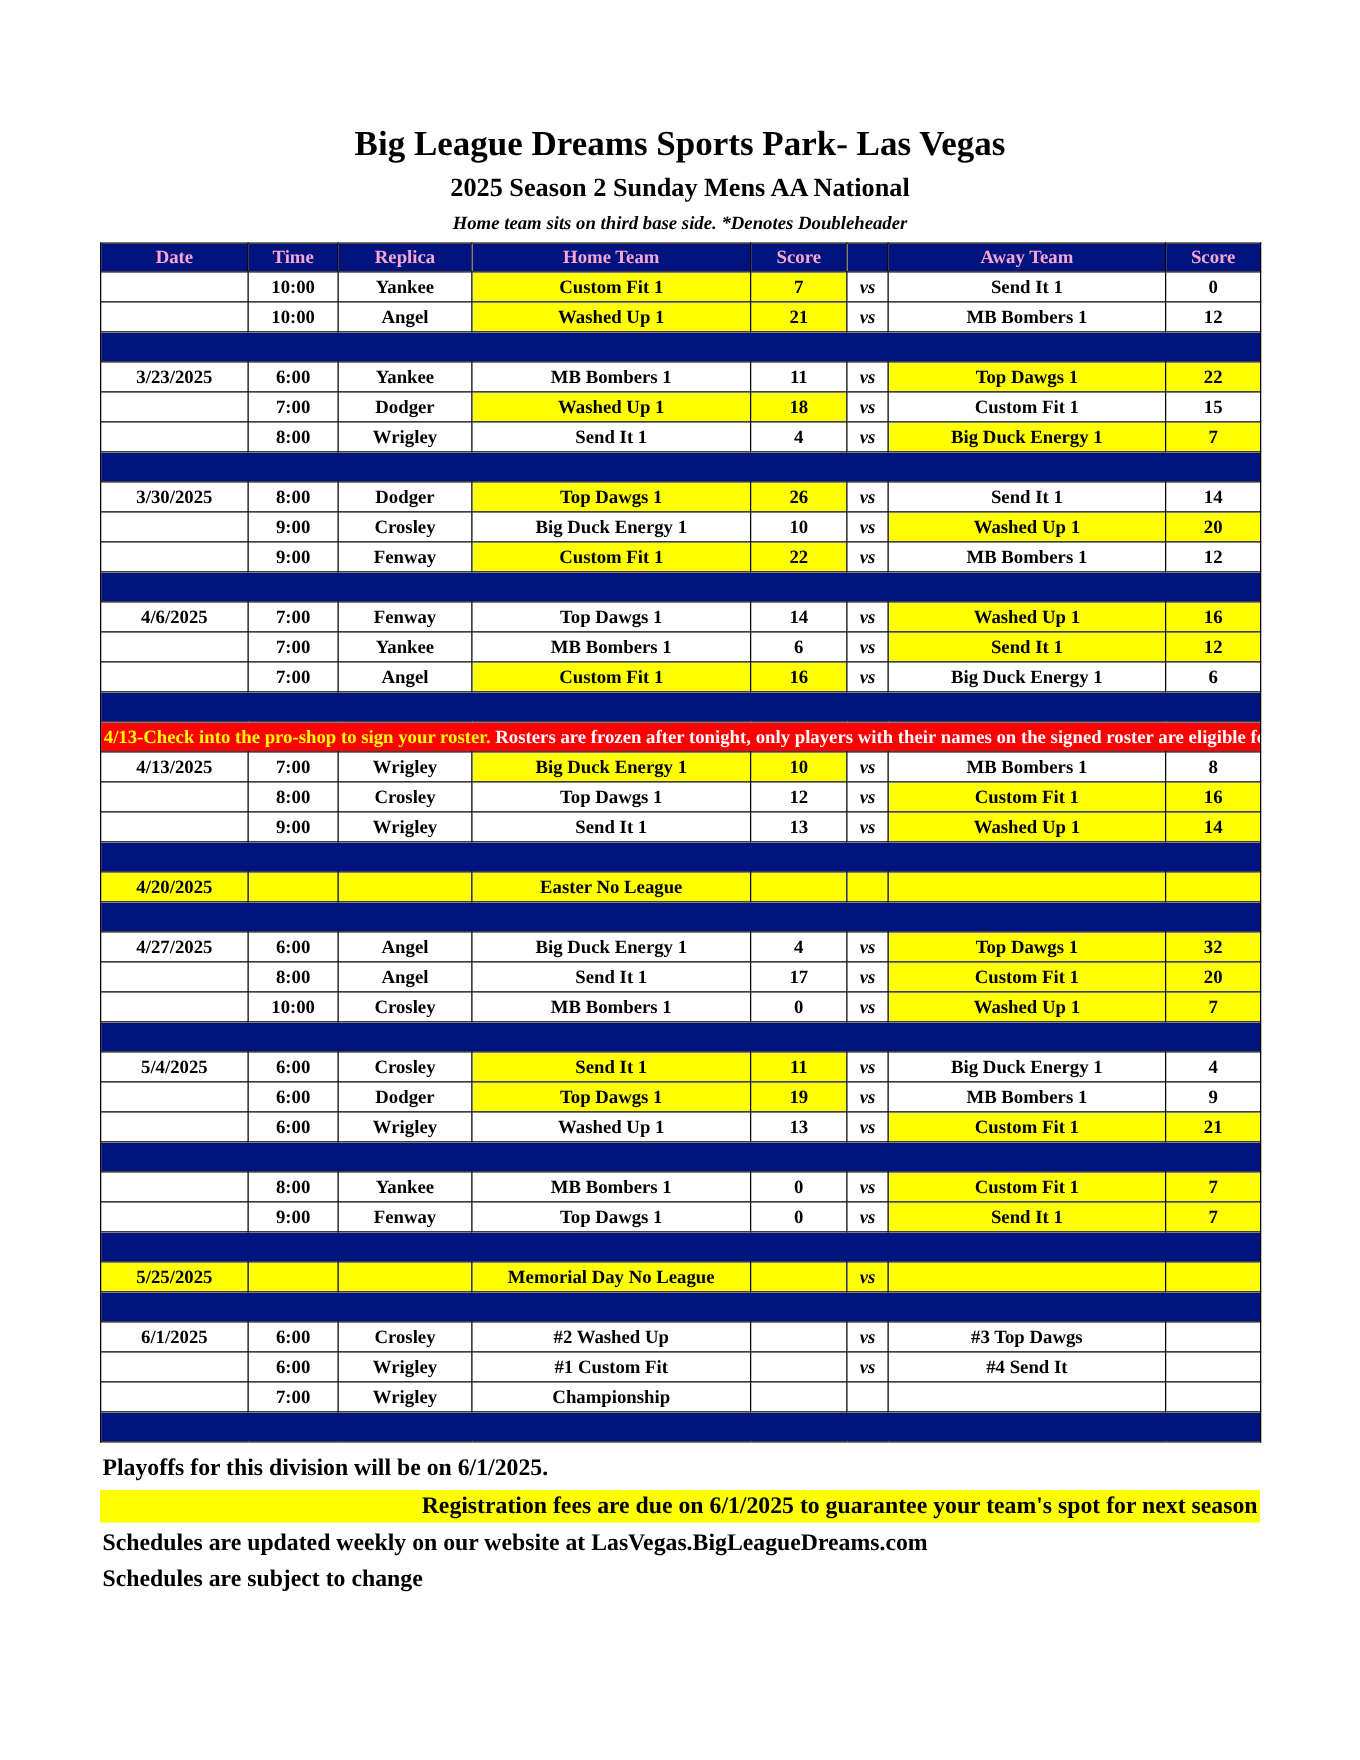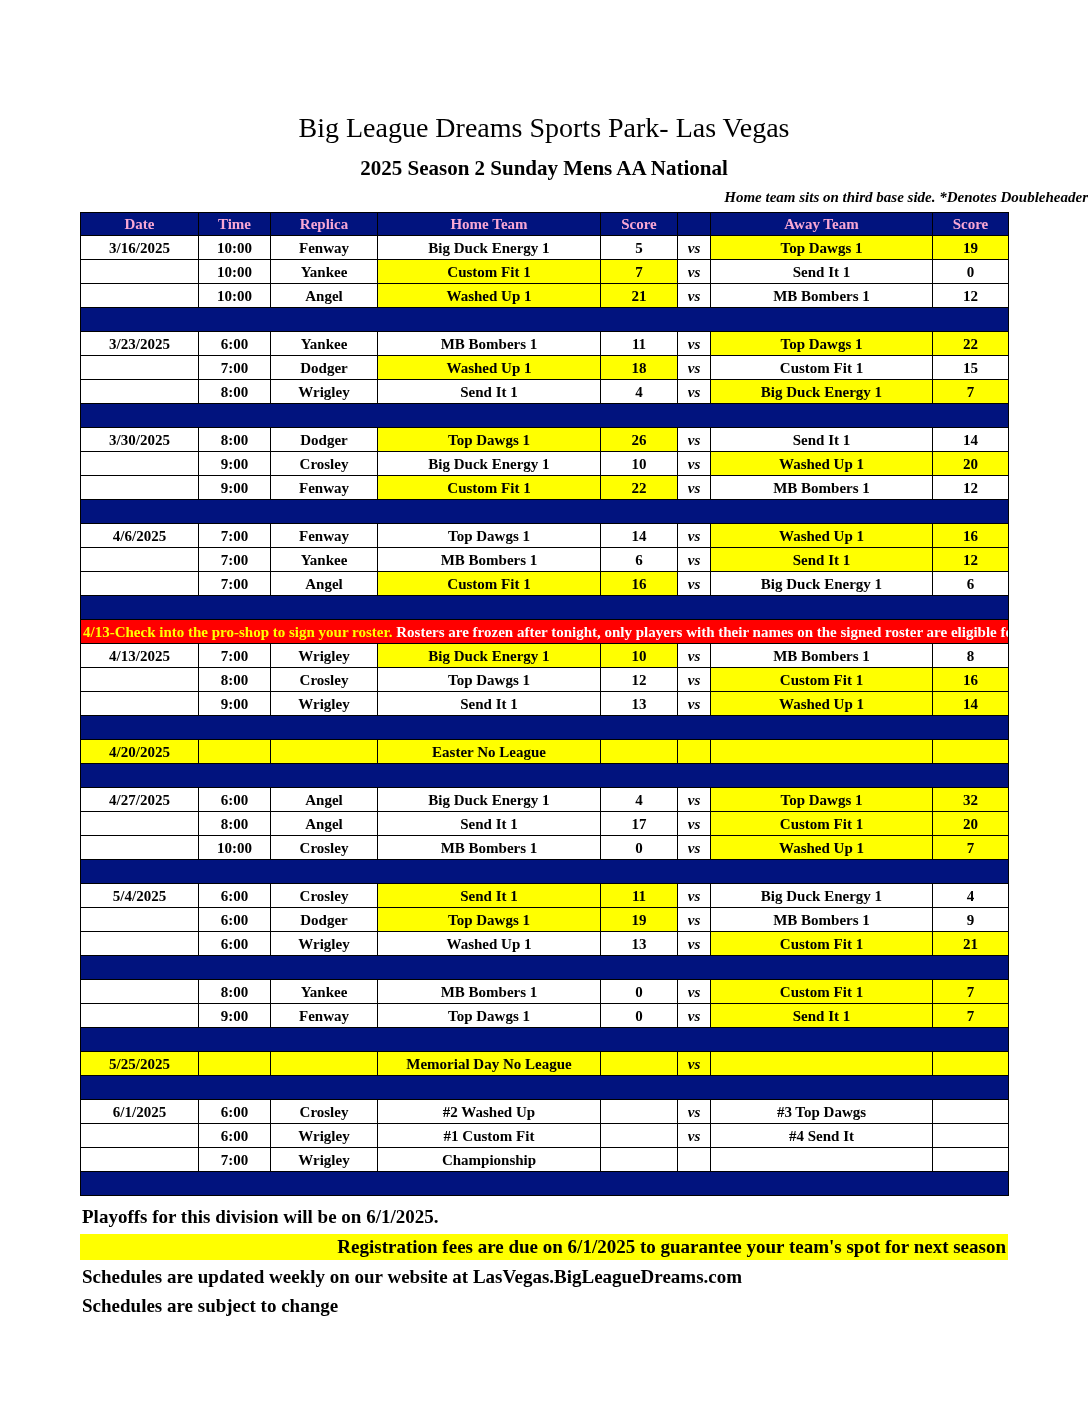--- a/index.html
+++ b/index.html
@@ -9,28 +9,28 @@
     --ink:#000000;
   }
   html,body{margin:0;padding:0;background:#ffffff;}
   body{
     width:1088px;height:1408px;
     font-family:"Liberation Serif","DejaVu Serif",serif;
     color:var(--ink);
   }
   .page{position:relative;width:1088px;height:1408px;background:#fff;overflow:hidden;}
   .title{
-    margin:12px;padding-top:100px;
-    text-align:center;font-size:28px;font-weight:normal;line-height:1.15;
+    margin:0;padding-top:100px;
+    text-align:center;font-size:28px;font-weight:bold;line-height:1.15;
   }
   .subtitle{
     margin:6px 0 0 0;text-align:center;font-size:21px;font-weight:bold;
   }
   .note{
-    margin:8px 0 6px 0;text-align:right;font-size:15px;font-weight:bold;font-style:italic;
+    margin:8px 0 6px 0;text-align:center;font-size:15px;font-weight:bold;font-style:italic;
   }
   table.sched{
     border-collapse:collapse;table-layout:fixed;
     margin-left:80px;width:928px;
   }
   table.sched th, table.sched td{
     border:1px solid #000;
     font-weight:bold;font-size:15px;text-align:center;
     padding:1px 2px;height:21px;line-height:1.2;
     overflow:hidden;white-space:nowrap;
@@ -79,30 +79,20 @@
         <th>Replica</th>
         <th>Home Team</th>
         <th>Score</th>
         <th></th>
         <th>Away Team</th>
         <th>Score</th>
       </tr>
     </thead>
     <tbody>
         <tr>
-          <td class="c-date">3/16/2025</td>
-          <td class="c-time">10:00</td>
-          <td class="c-replica">Fenway</td>
-          <td class="c-home">Big Duck Energy 1</td>
-          <td class="c-score">5</td>
-          <td class="c-vs">vs</td>
-          <td class="c-away hl">Top Dawgs 1</td>
-          <td class="c-score hl">19</td>
-        </tr>
-        <tr>
           <td class="c-date"></td>
           <td class="c-time">10:00</td>
           <td class="c-replica">Yankee</td>
           <td class="c-home hl">Custom Fit 1</td>
           <td class="c-score hl">7</td>
           <td class="c-vs">vs</td>
           <td class="c-away">Send It 1</td>
           <td class="c-score">0</td>
         </tr>
         <tr>

